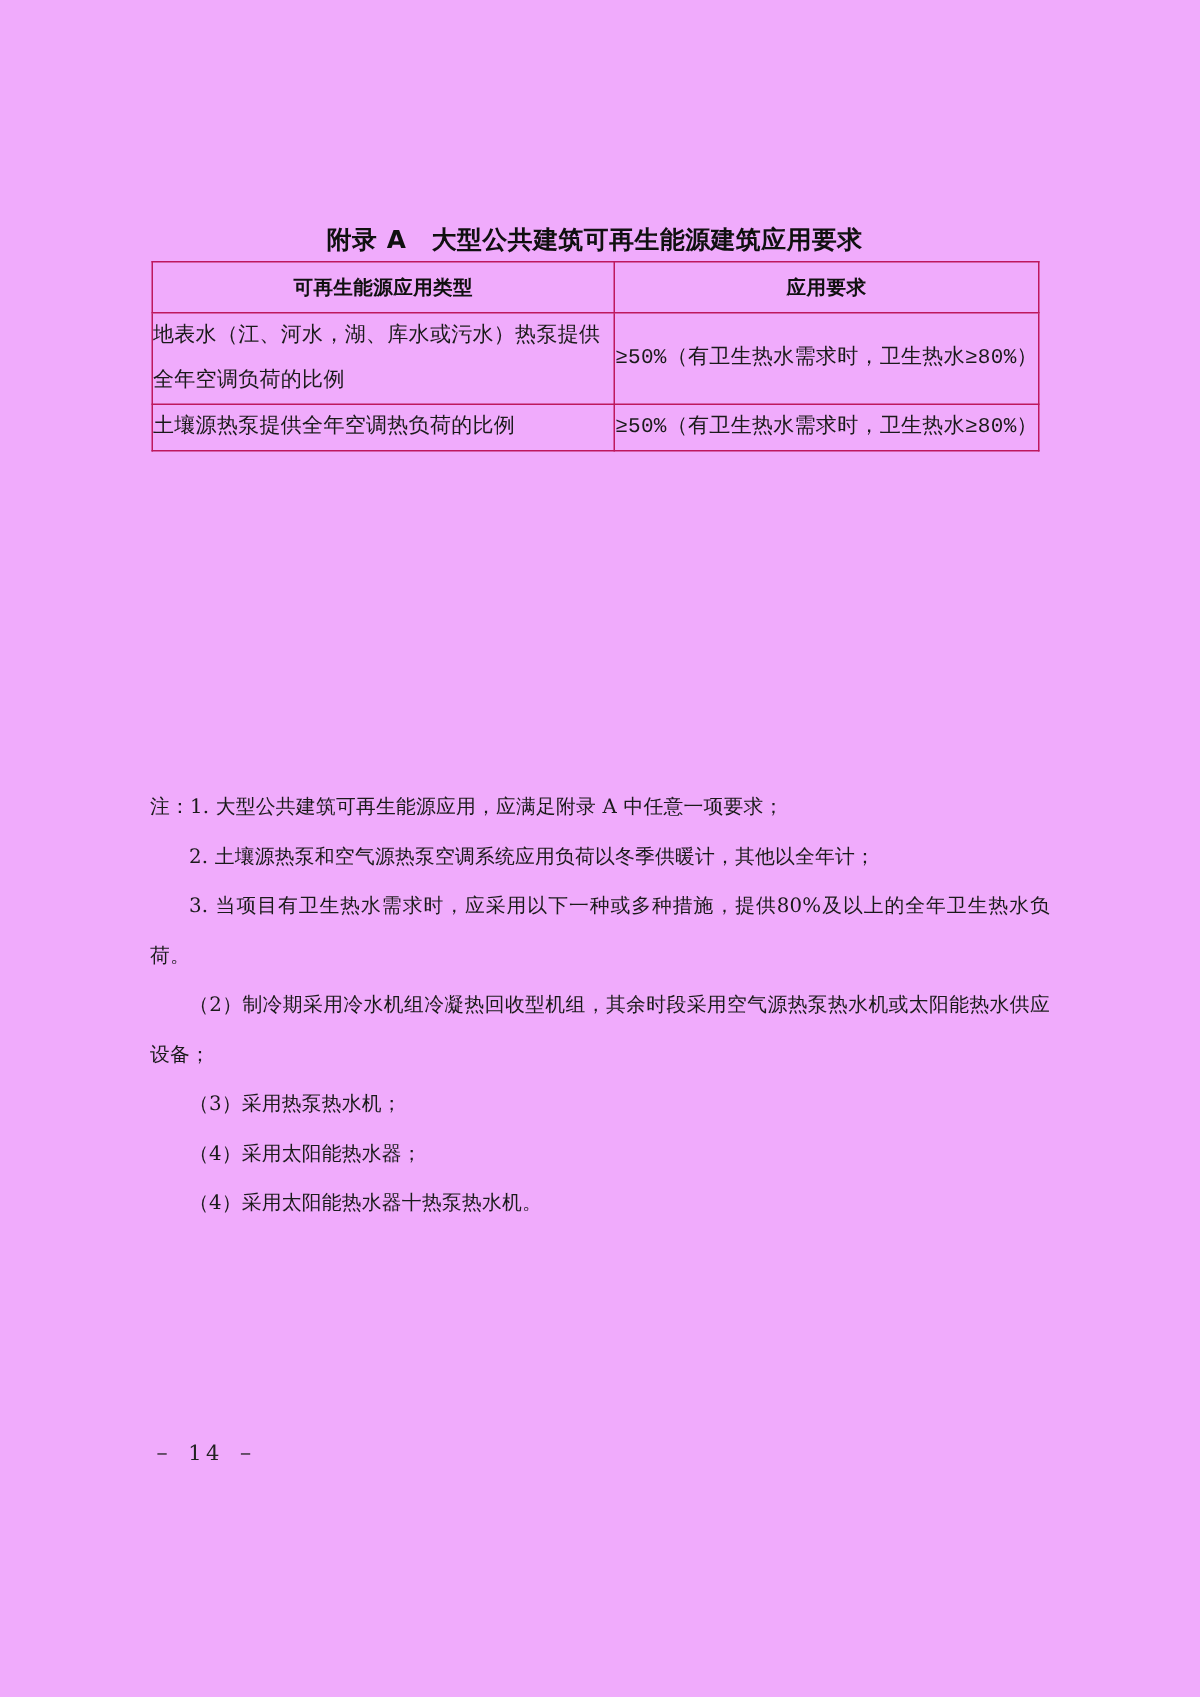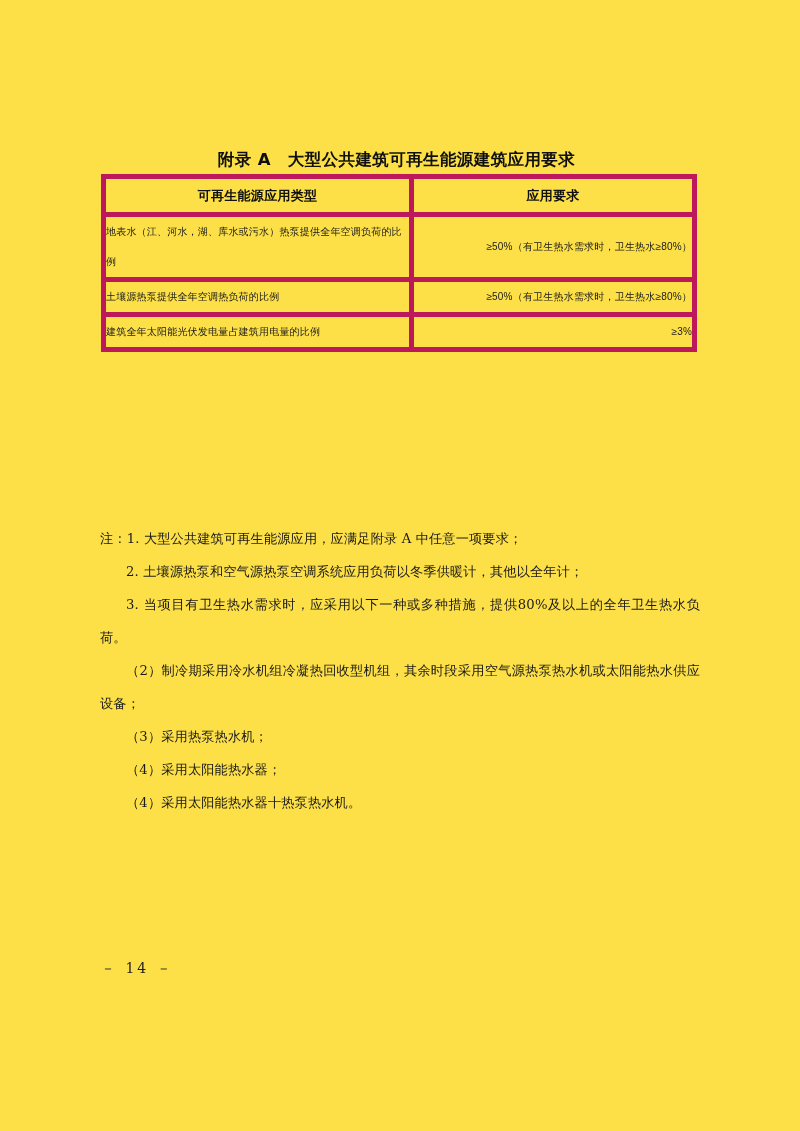--- a/index.html
+++ b/index.html
@@ -14,21 +14,21 @@
     font-family: "DejaVu Serif", "Liberation Serif", serif;
     color: #000000;
     overflow: hidden;
   }
 
   .page {
     position: absolute;
     left: 0; top: 0;
     width: 800px;
     height: 1131px;
-    background: #fde047;
+    background: #f0abfc;
   }
 
   
   .doc-title {
     position: absolute;
     left: 101px;
     top: 148px;
     width: 591px;
     text-align: center;
     font-family: "DejaVu Sans", "Liberation Sans", sans-serif;
@@ -42,47 +42,47 @@
   
   .req-table {
     position: absolute;
     left: 101px;
     top: 174px;
     width: 591px;
     border-collapse: collapse;
     table-layout: fixed;
   }
   .req-table td, .req-table th {
-    border: 5px solid #be185d;
+    border: 1px solid #be185d;
     padding: 0;
     vertical-align: middle;
   }
   .col-type  { width: 308px; }
   .col-req   { width: 283px; }
 
   .req-table thead th {
     height: 33px;
     text-align: center;
     font-family: "DejaVu Sans", "Liberation Sans", sans-serif;
     font-weight: bold;
     font-size: 13px;
     letter-spacing: 0.3px;
     color: #101010;
   }
 
   .cell {
-    font-family: Liberation Sans, sans-serif;
-    font-size: 10px;
+    font-family: Liberation Mono, monospace;
+    font-size: 14px;
     line-height: 30px;
     letter-spacing: 0.2px;
     padding: 4px 9px 4px 9px;
     color: #1a1a1a;
   }
   .cell-type { text-align: left; }
-  .cell-req  { text-align: right; }
+  .cell-req  { text-align: center; }
 
   
   .notes {
     position: absolute;
     left: 100px;
     top: 522px;
     width: 600px;
     font-family: "DejaVu Serif", "Liberation Serif", serif;
     font-size: 13.2px;
     line-height: 33px;
@@ -128,24 +128,20 @@
     </thead>
     <tbody>
       <tr>
         <td class="cell cell-type">地表水（江、河水，湖、库水或污水）热泵提供全年空调负荷的比例</td>
         <td class="cell cell-req">≥50%（有卫生热水需求时，卫生热水≥80%）</td>
       </tr>
       <tr>
         <td class="cell cell-type">土壤源热泵提供全年空调热负荷的比例</td>
         <td class="cell cell-req">≥50%（有卫生热水需求时，卫生热水≥80%）</td>
       </tr>
-      <tr>
-        <td class="cell cell-type">建筑全年太阳能光伏发电量占建筑用电量的比例</td>
-        <td class="cell cell-req">≥3%</td>
-      </tr>
     </tbody>
   </table>
 
   <div class="notes">
     <p class="note-line">注：1. 大型公共建筑可再生能源应用，应满足附录 A 中任意一项要求；</p>
     <p class="note-line indent">2. 土壤源热泵和空气源热泵空调系统应用负荷以冬季供暖计，其他以全年计；</p>
     <p class="note-line indent">3. 当项目有卫生热水需求时，应采用以下一种或多种措施，提供80%及以上的全年卫生热水负荷。</p>
     <p class="note-line indent2">（2）制冷期采用冷水机组冷凝热回收型机组，其余时段采用空气源热泵热水机或太阳能热水供应设备；</p>
     <p class="note-line indent2">（3）采用热泵热水机；</p>
     <p class="note-line indent2">（4）采用太阳能热水器；</p>

